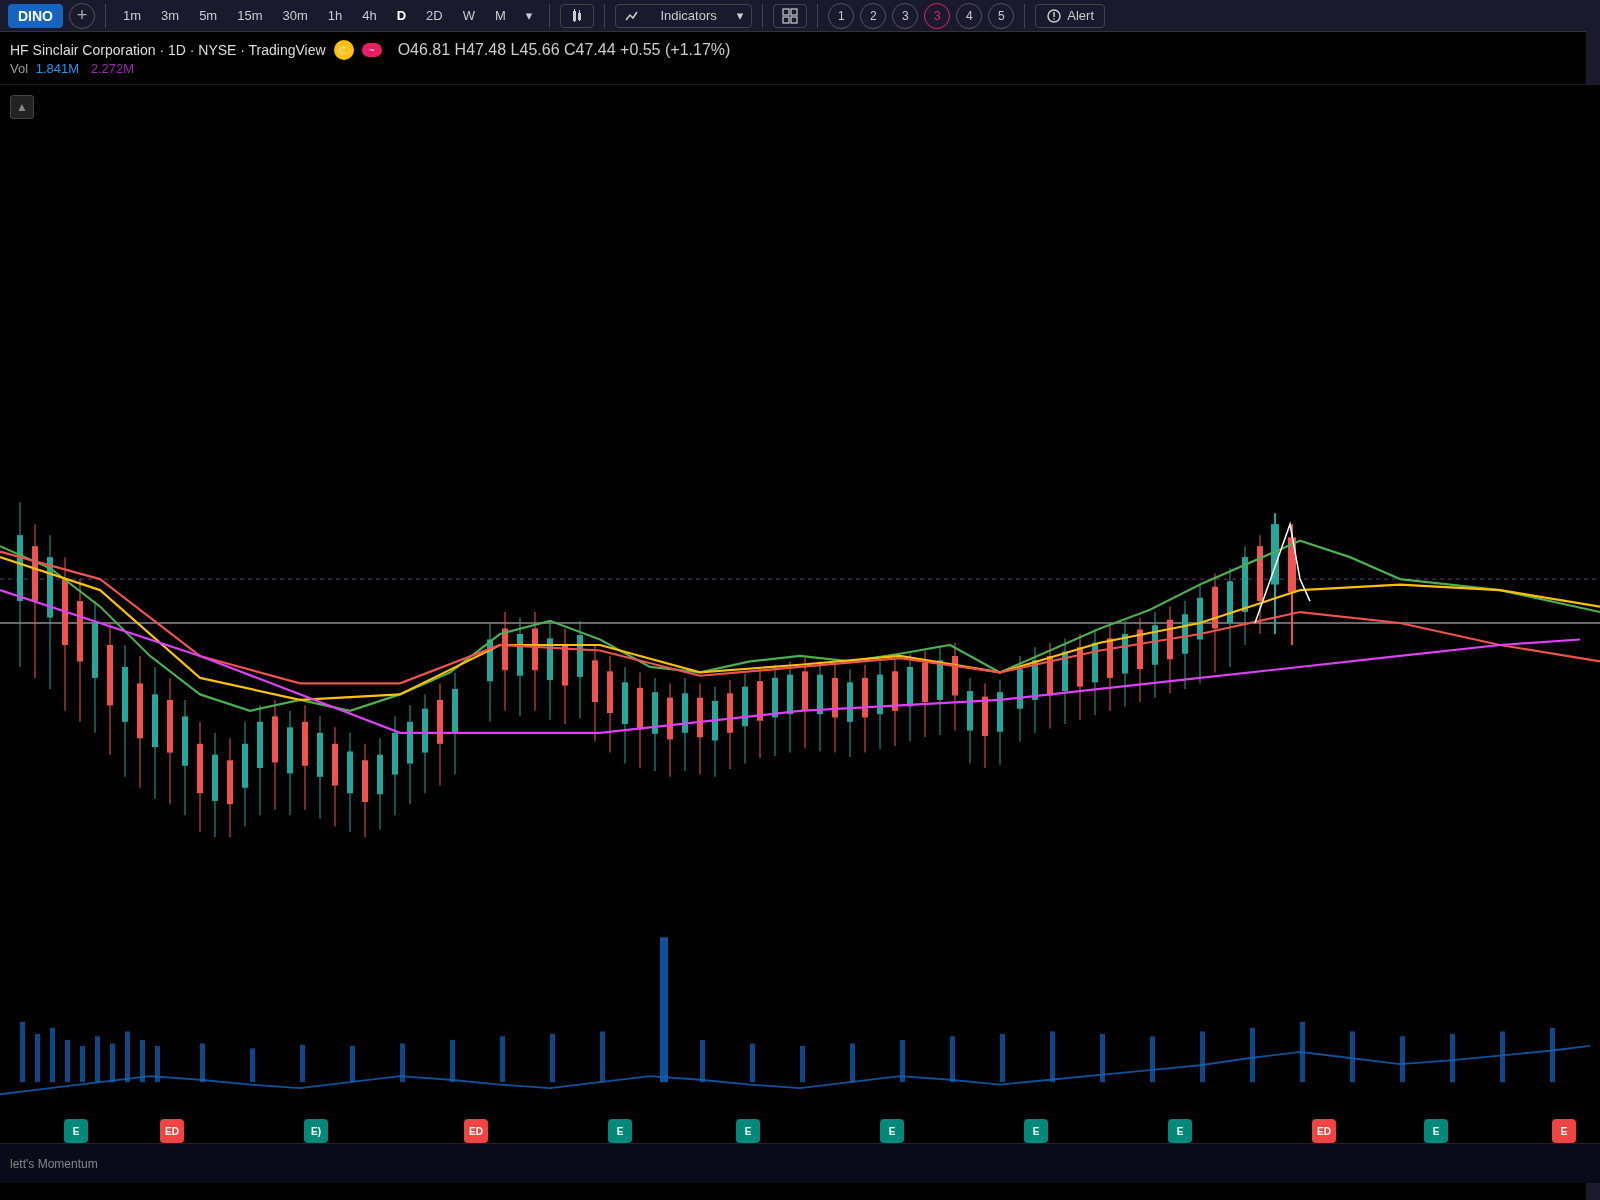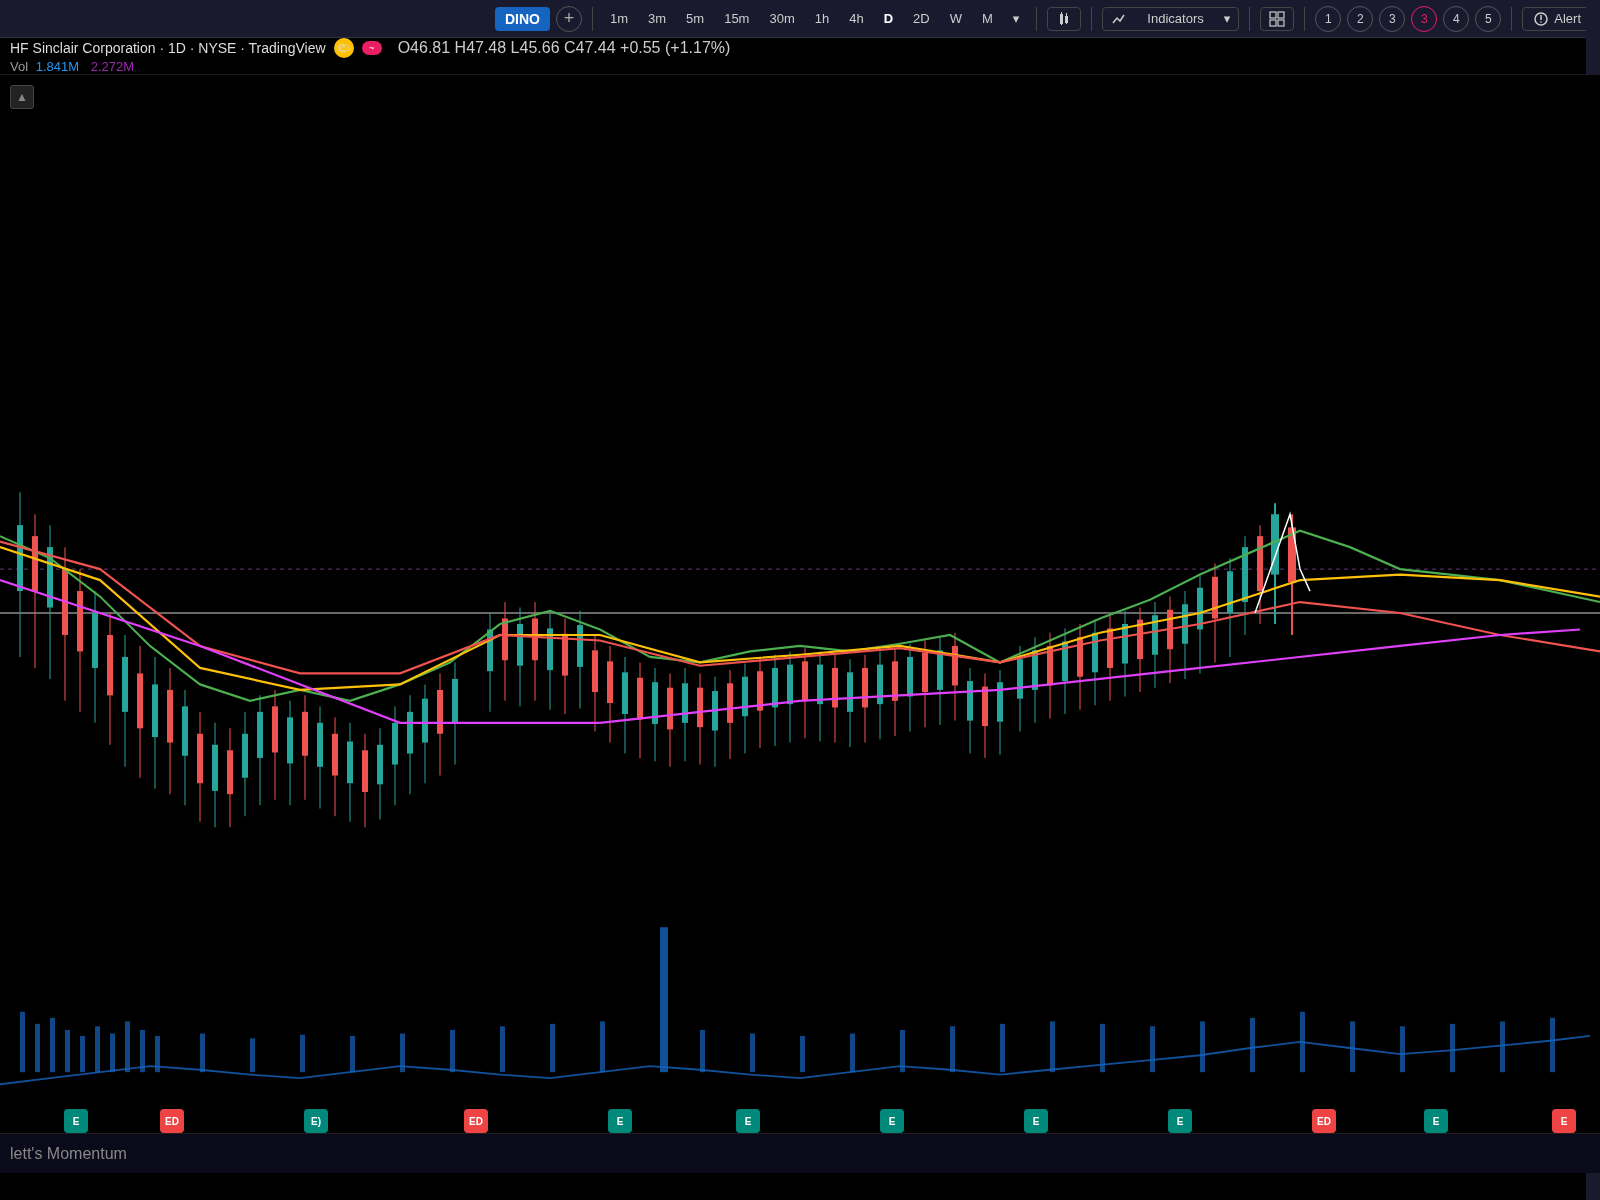--- a/index.html
+++ b/index.html
@@ -9,27 +9,26 @@
       background: #000;
       font-family: 'Arial', sans-serif;
       overflow: hidden;
       color: #ccc;
     }
 
     
     #toolbar {
       display: flex;
       align-items: center;
-      height: 38px;
+      height: 32px;
       background: #1a1a2e;
       border-bottom: 1px solid #333;
       padding: 0 8px;
       gap: 6px;
       flex-shrink: 0;
-      justify-content: flex-end;
     }
     .toolbar-symbol {
       background: #1565c0;
       color: #fff;
       font-weight: bold;
       font-size: 14px;
       padding: 4px 10px;
       border-radius: 4px;
       cursor: pointer;
     }
@@ -86,21 +85,21 @@
       color: #ccc;
       padding: 3px 10px;
       border-radius: 4px;
       cursor: pointer;
       font-size: 13px;
       display: flex; align-items: center; gap: 5px;
     }
 
     
     #chart-info {
-      padding: 0 10px;
+      padding: 8px 10px;
       background: #000;
       border-bottom: 1px solid #1a1a1a;
     }
     #chart-title-row {
       display: flex;
       align-items: center;
       gap: 8px;
       font-size: 14px;
       color: #ddd;
     }
@@ -536,16 +535,16 @@
     <div class="event-badge badge-e" style="left:46%;">E</div>
     <div class="event-badge badge-e" style="left:55%;">E</div>
     <div class="event-badge badge-e" style="left:64%;">E</div>
     <div class="event-badge badge-e" style="left:73%;">E</div>
     <div class="event-badge badge-ed" style="left:82%;">ED</div>
     <div class="event-badge badge-e" style="left:89%;">E</div>
     <div class="event-badge badge-ed" style="left:97%;">E</div>
   </div>
 
   <div id="bottom-bar">
-    <span style="color:#888;font-size:16px;">lett's Momentum</span>
+    <span style="color:#888;font-size:12px;">lett's Momentum</span>
   </div>
 
 </div>
 
 </body></html>

